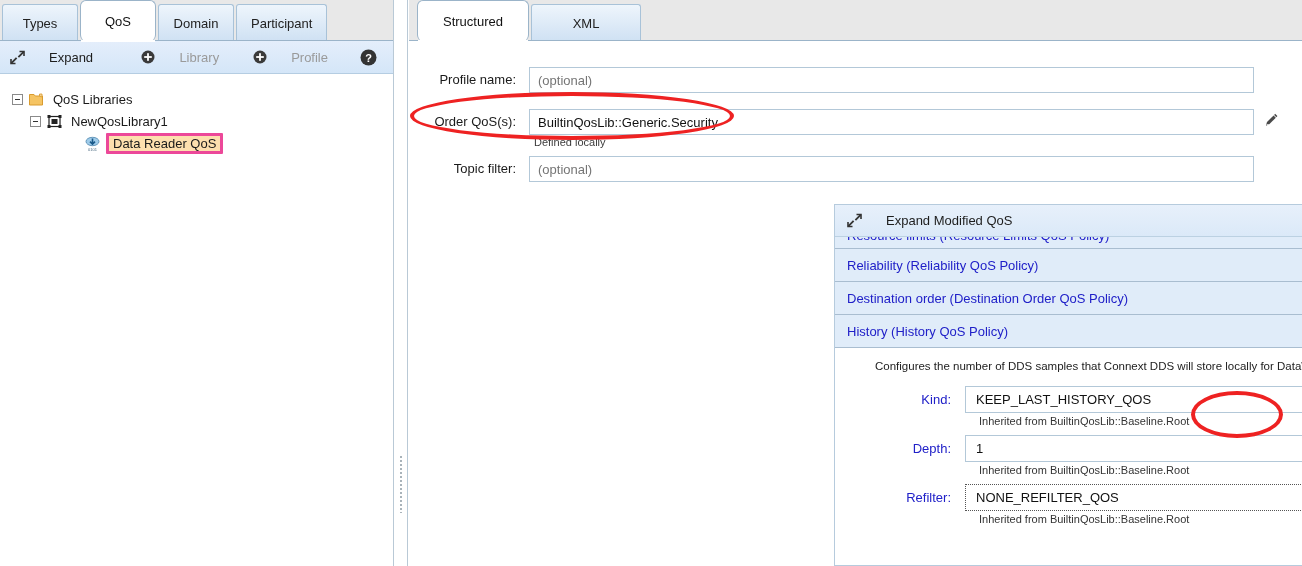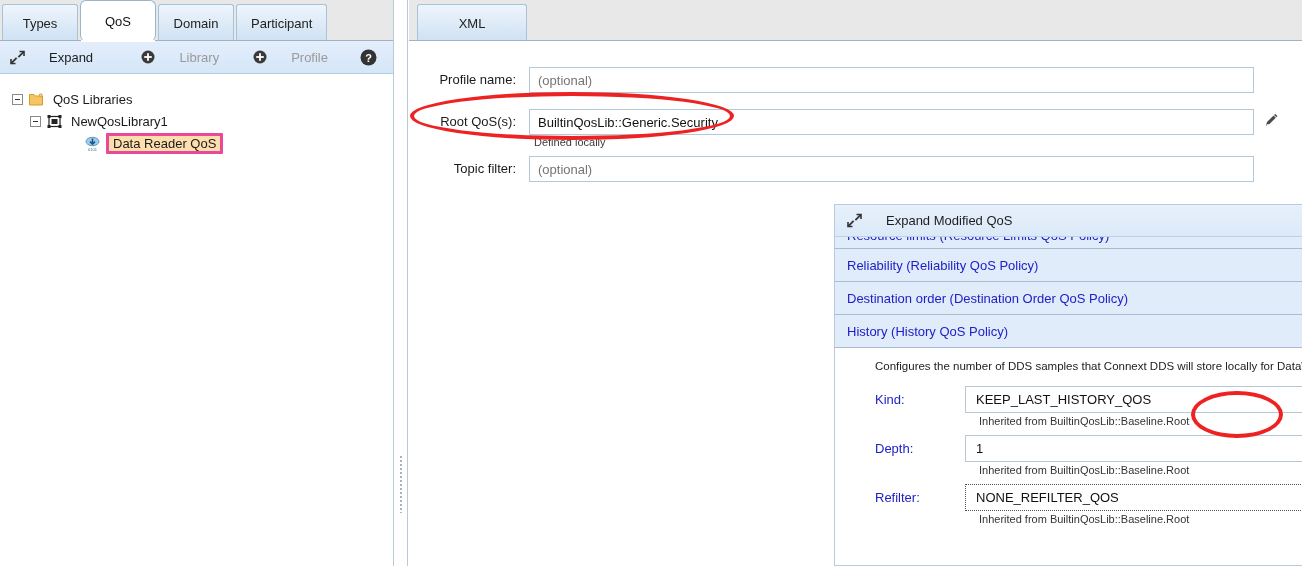--- a/index.html
+++ b/index.html
@@ -254,21 +254,21 @@
     padding-left: 40px;
     margin-bottom: 14px;
   }
 
   .sub-field-row {
     display: flex; align-items: flex-start;
     padding: 0 0 0 40px;
   }
   .sub-label {
     width: 90px;
-    text-align: left;
+    text-align: right;
     padding-right: 14px;
     font-size: 13px;
     color: #2020c8;
     line-height: 27px;
     flex: 0 0 auto;
   }
   .combo {
     position: relative;
     flex: 1;
     height: 27px;
@@ -405,33 +405,34 @@
     </div>
   </div>
 
   <div id="splitter">
     <div class="grip"></div>
   </div>
 
   <div id="right-panel">
 
     <div class="tabbar right">
+      <div class="tab active" style="min-width:112px">Structured</div>
       <div class="tab" style="min-width:110px">XML</div>
     </div>
 
     <div class="form-area">
 
       <div class="field-row" style="margin-top:26px">
         <div class="field-label">Profile name:</div>
         <input class="txtinput placeholder" type="text" placeholder="(optional)" style="">
         <div class="pencil-btn" style="visibility:hidden"></div>
       </div>
 
       <div class="field-row" style="margin-top:16px">
-        <div class="field-label">Root QoS(s):</div>
+        <div class="field-label">Order QoS(s):</div>
         <input class="txtinput" type="text" value="BuiltinQosLib::Generic.Security" style="">
         <div class="pencil-btn">
           <span>
             <svg viewBox="0 0 16 16" width="15" height="15">
               <path d="M2.5 12 L3.2 9.6 L10.2 2.6 L12.6 5 L5.6 12 Z" fill="#4a4a4a"></path>
               <path d="M10.8 2 L11.9 0.9 L14.3 3.3 L13.2 4.4 Z" fill="#4a4a4a"></path>
               <path d="M2.5 12 L2.1 13.4 L3.5 13 Z" fill="#222"></path>
             </svg>
           </span>
         </div>

